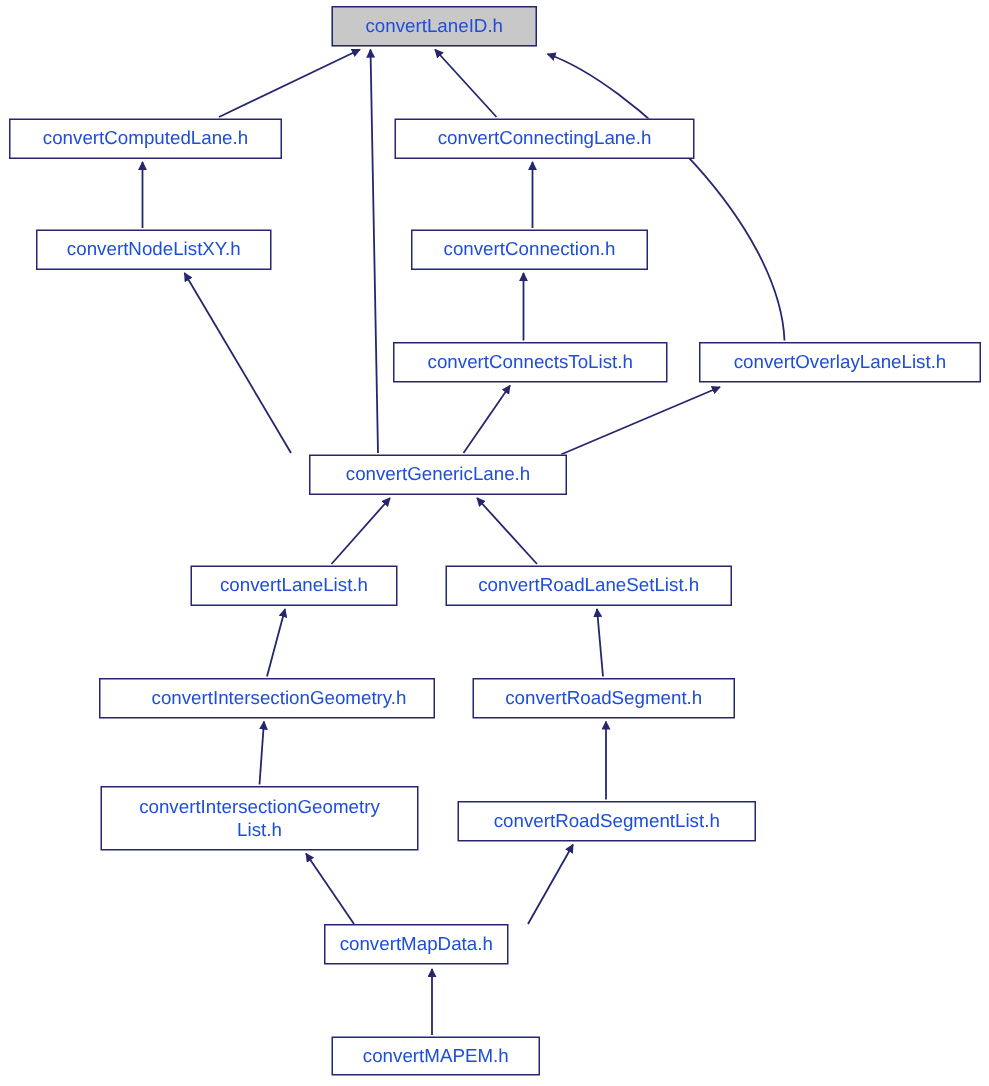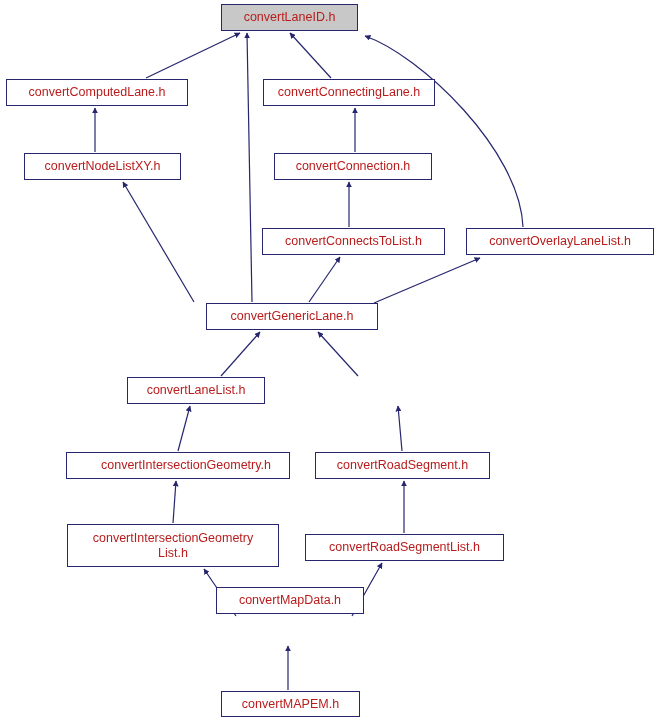--- a/index.html
+++ b/index.html
@@ -20,21 +20,21 @@
     left: 0;
     top: 0;
     width: 659px;
     height: 724px;
   }
   .node {
     position: absolute;
     box-sizing: border-box;
     border: 1px solid #26266e;
     background: #ffffff;
-    color: #b91c1c;
+    color: #1d4ed8;
     font-size: 12.5px;
     line-height: 1.15;
     text-align: center;
     display: flex;
     align-items: center;
     justify-content: center;
     white-space: pre-line;
     z-index: 2;
   }
   .node.root {
@@ -90,21 +90,21 @@
   </svg>
 
   <div class="node root" style="left:221px; top:4px; width:137px; height:27px;">
     <span>convertLaneID.h</span>
   </div>
 
   <div class="node" style="left:6px; top:79px; width:182px; height:27px;">
     <span>convertComputedLane.h</span>
   </div>
 
-  <div class="node" style="left:263px; top:79px; width:172px; height:27px;">
+  <div class="node" style="left:263px; top:79px; width:200px; height:27px;">
     <span>convertConnectingLane.h</span>
   </div>
 
   <div class="node" style="left:24px; top:153px; width:157px; height:27px;">
     <span>convertNodeListXY.h</span>
   </div>
 
   <div class="node" style="left:274px; top:153px; width:158px; height:27px;">
     <span>convertConnection.h</span>
   </div>
@@ -118,39 +118,42 @@
   </div>
 
   <div class="node" style="left:206px; top:303px; width:172px; height:27px;">
     <span>convertGenericLane.h</span>
   </div>
 
   <div class="node" style="left:127px; top:377px; width:138px; height:27px;">
     <span>convertLaneList.h</span>
   </div>
 
+  <div class="node" style="left:297px; top:377px; width:191px; height:27px;">
+    <span>convertRoadLaneSetList.h</span>
+  </div>
 
   <div class="node" style="left:66px; top:452px; width:224px; height:27px;padding-left:16px;">
     <span>convertIntersectionGeometry.h</span>
   </div>
 
   <div class="node" style="left:315px; top:452px; width:175px; height:27px;">
     <span>convertRoadSegment.h</span>
   </div>
 
   <div class="node" style="left:67px; top:524px; width:212px; height:43px;">
     <span>convertIntersectionGeometry
 List.h</span>
   </div>
 
   <div class="node" style="left:305px; top:534px; width:199px; height:27px;">
     <span>convertRoadSegmentList.h</span>
   </div>
 
-  <div class="node" style="left:216px; top:587px; width:148px; height:27px;">
+  <div class="node" style="left:216px; top:616px; width:123px; height:27px;">
     <span>convertMapData.h</span>
   </div>
 
   <div class="node" style="left:221px; top:691px; width:139px; height:26px;">
     <span>convertMAPEM.h</span>
   </div>
 
 </div>
 
 </body></html>

